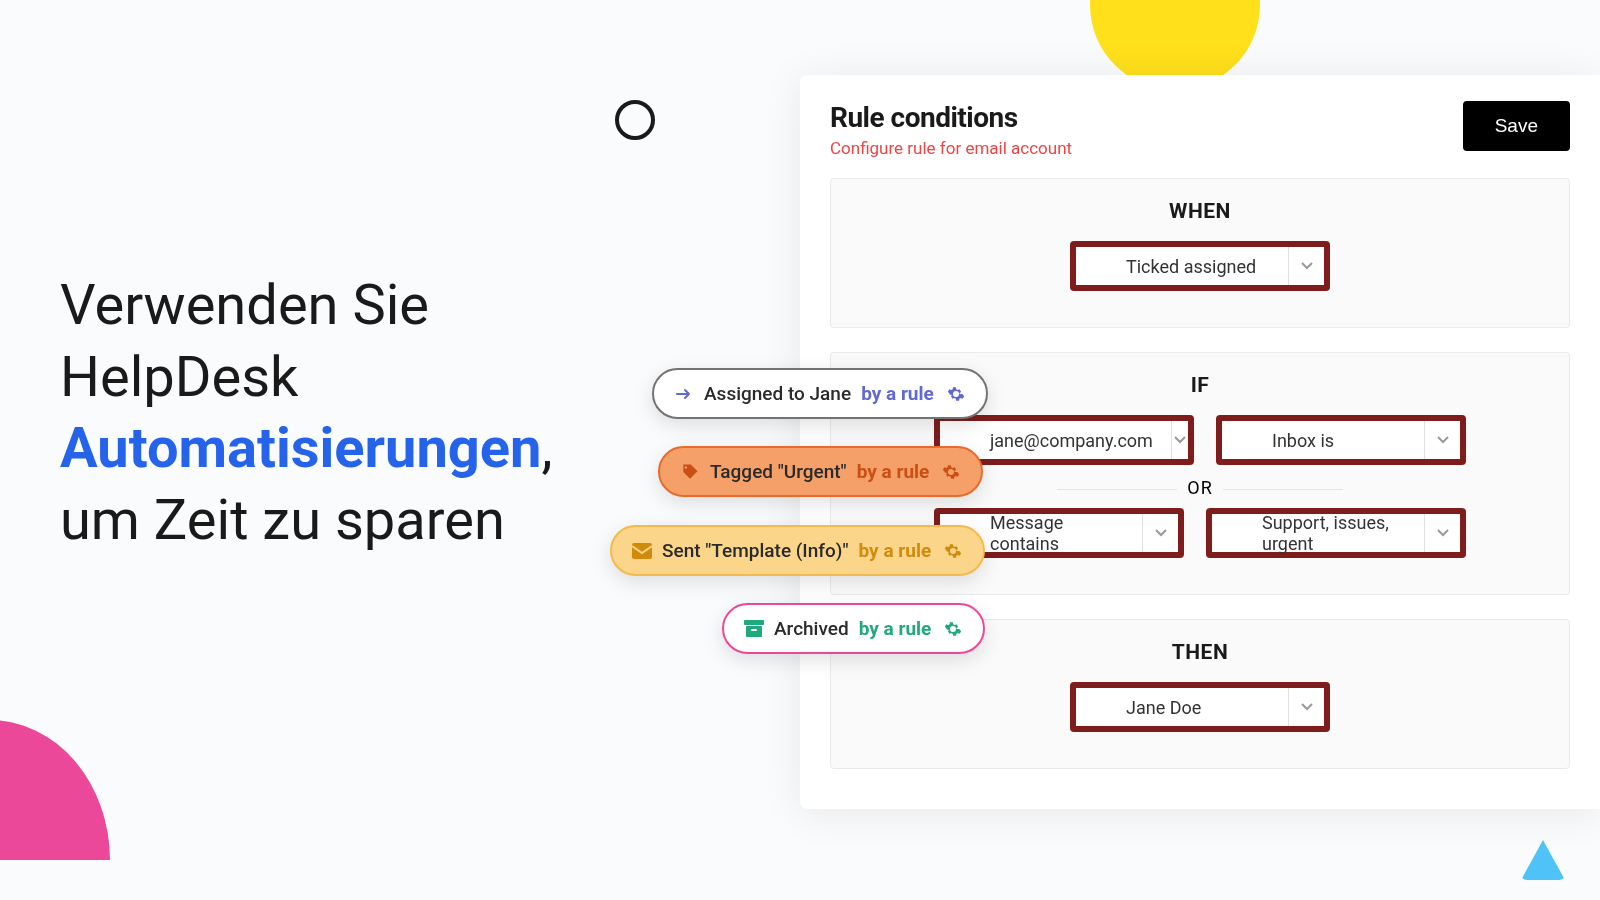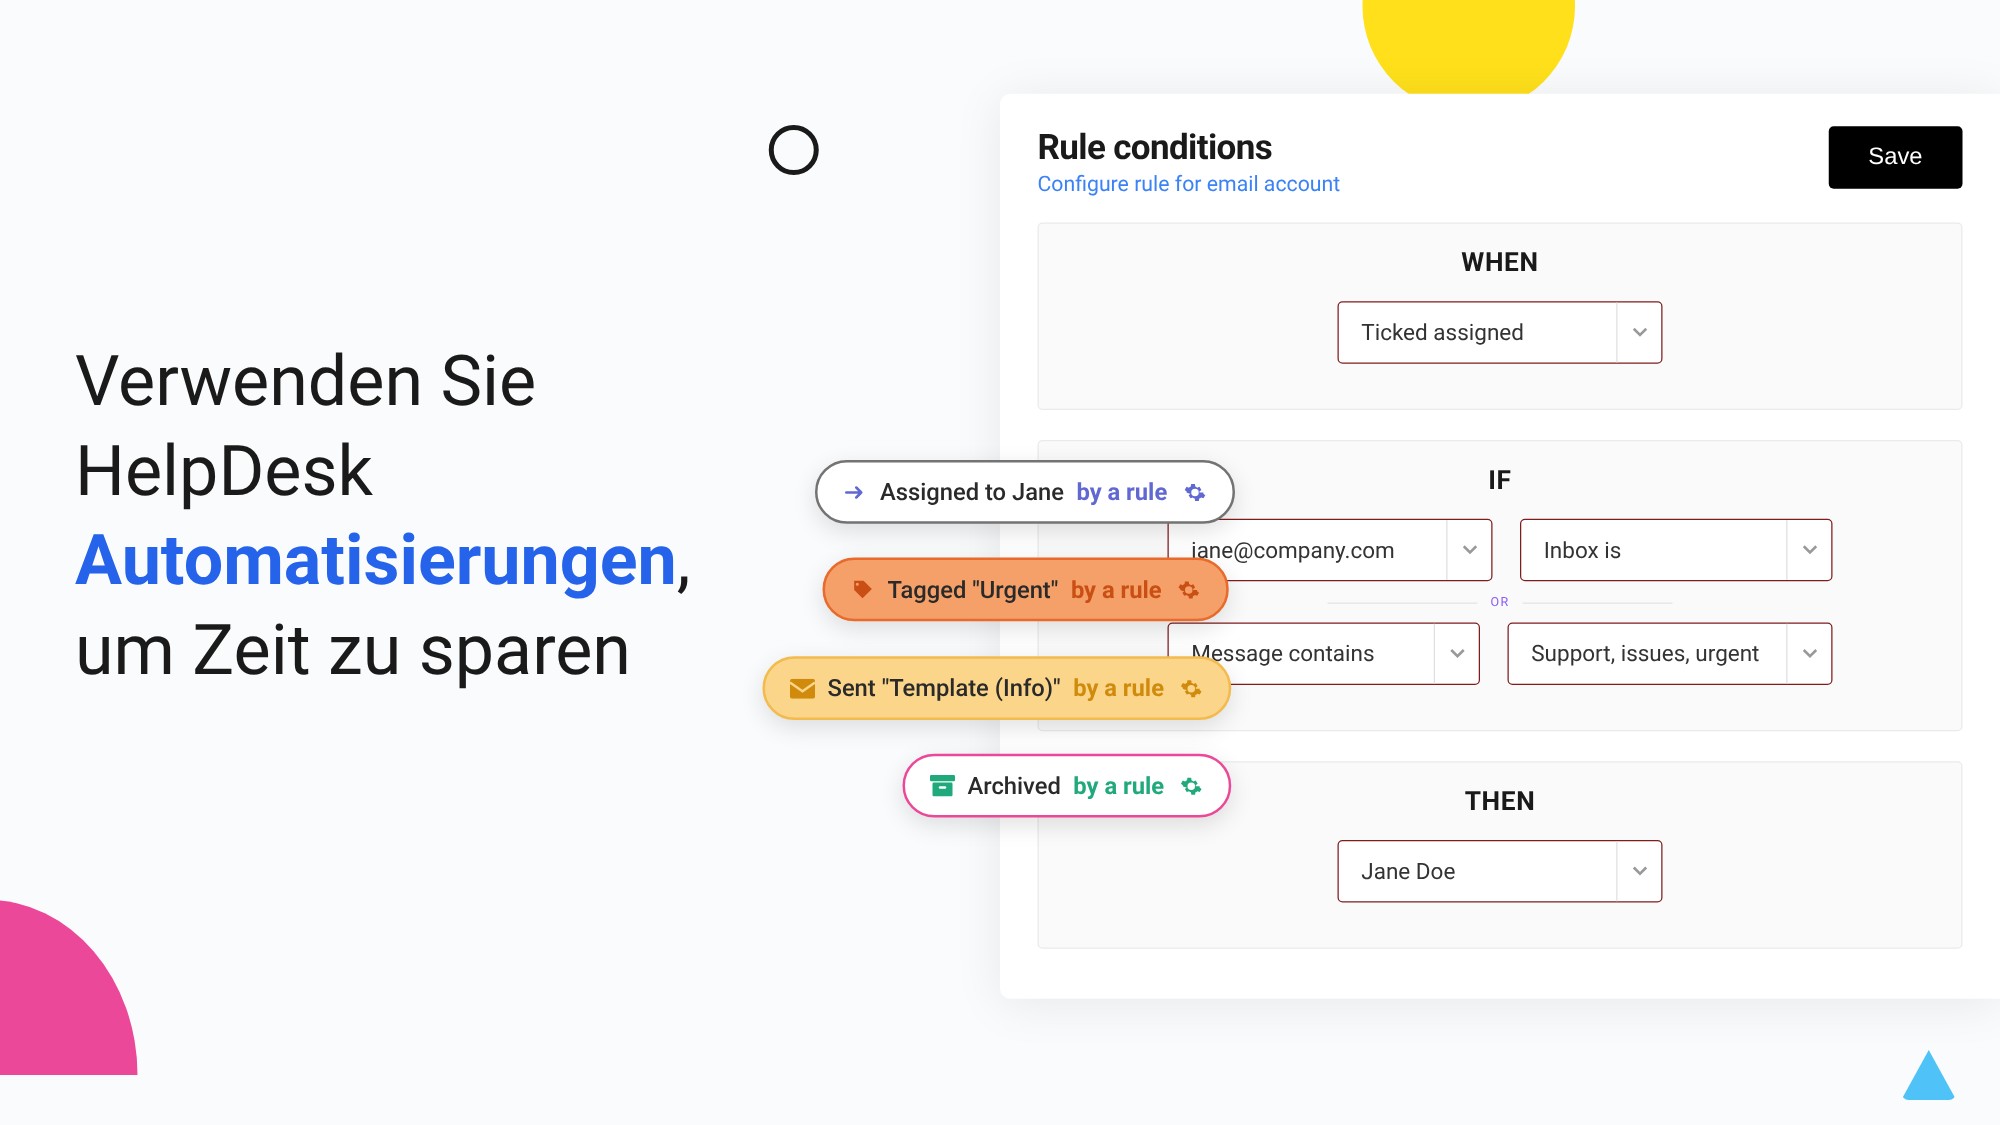--- a/index.html
+++ b/index.html
@@ -14,30 +14,30 @@
   .shape-blue-tri { position: absolute; bottom: 20px; right: 35px; width: 0; height: 0; border-left: 22px solid transparent; border-right: 22px solid transparent; border-bottom: 40px solid #4fc3f7; border-radius: 6px; }
 
   
   .headline { position: absolute; left: 60px; top: 270px; width: 600px; font-size: 56px; font-weight: 400; line-height: 1.28; color: #1a1a1a; }
   .headline .highlight { color: #2563eb; font-weight: 700; }
 
   
   .panel { position: absolute; right: 0; top: 75px; width: 800px; background: #fff; border-radius: 8px 0 0 8px; box-shadow: 0 4px 40px rgba(0,0,0,0.08); padding: 26px 0 40px 0; }
   .panel-head { display: flex; align-items: flex-start; justify-content: space-between; padding: 0 30px 20px 30px; }
   .panel-title { font-size: 28px; font-weight: 700; color: #1a1a1a; letter-spacing: -0.5px; }
-  .panel-sub { font-size: 17px; color: #3b82f6; margin-top: 4px; }
+  .panel-sub { font-size: 17px; color: #ef4444; margin-top: 4px; }
   .btn-save { background: #000000; color: #fff; font-weight: 400; font-size: 19px; padding: 14px 32px; border: none; border-radius: 4px; cursor: pointer; }
 
   .section { margin: 0 30px 24px 30px; background: #fafafa; border: 1px solid #eaeaea; border-radius: 4px; padding: 20px 0 24px 0; text-align: center; }
   .sec-label { font-size: 21px; font-weight: 700; color: #1a1a1a; margin-bottom: 18px; letter-spacing: 0.5px; }
   .row { display: flex; justify-content: center; gap: 22px; margin-bottom: 12px; }
-  .or-row { font-size: 10px; color: #8b5cf6; margin: 6px 0 10px 0; letter-spacing: 1px; position: relative; }
+  .or-row { font-size: 18px; color: #000000; margin: 6px 0 10px 0; letter-spacing: 1px; position: relative; }
   .or-row::before, .or-row::after { content:""; display:inline-block; width:120px; height:1px; background:#e3e3e3; vertical-align:middle; margin:0 10px; }
 
-  .select { display: flex; align-items: center; background: #fff; border: 1px solid #7f1d1d; border-radius: 4px; height: 50px; }
+  .select { display: flex; align-items: center; background: #fff; border: 6px solid #7f1d1d; border-radius: 4px; height: 50px; padding-left: 32px; }
   .select .val { padding: 0 18px; font-size: 18px; color: #333; text-align: left; }
   .select .chev { width: 36px; height: 100%; border-left: 1px solid #e0e0e0; display: flex; align-items: center; justify-content: center; color: #999; font-size: 12px; }
   .w-wide { width: 260px; }
   .w-narrow { width: 250px; }
 
   
   .chip { position: absolute; display: flex; align-items: center; gap: 10px; padding: 12px 20px; border-radius: 999px; font-size: 19px; font-weight: 500; box-shadow: 0 6px 20px rgba(0,0,0,0.12); white-space: nowrap; }
   .chip .by { font-weight: 700; }
   .chip .gear { margin-left: 2px; }
   .chip-blue   { background: #fff; border: 2px solid #737373; color: #2a2a2a; top: 368px; left: 652px; }

